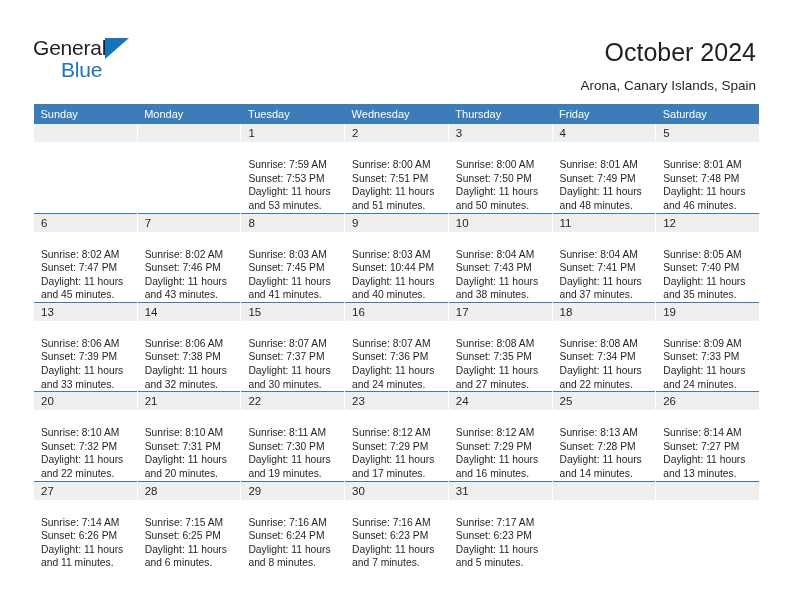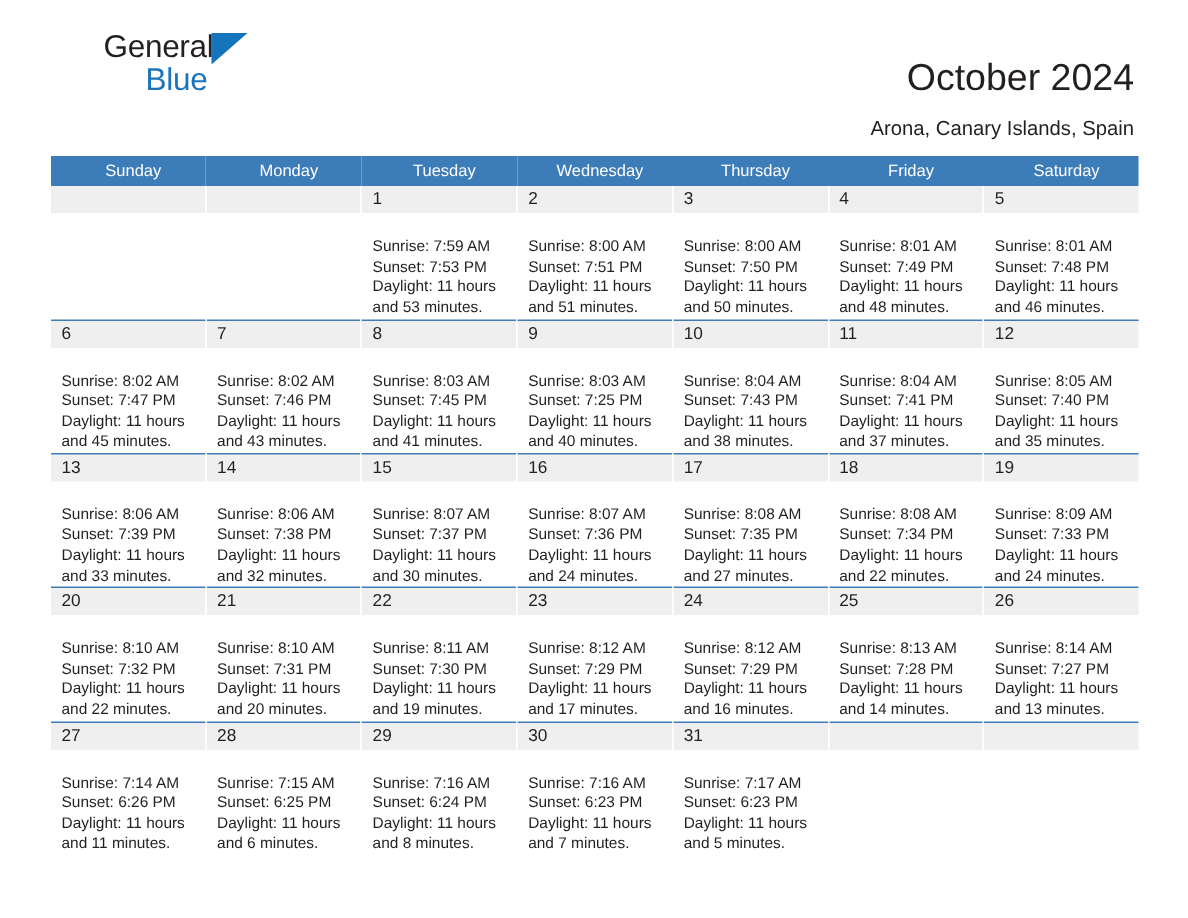--- a/index.html
+++ b/index.html
@@ -21,24 +21,23 @@
 
   
   .header {
     position: absolute;
     left: 0; top: 0;
     width: 792px;
     height: 104px;
   }
   .logo {
     position: absolute;
-    left: 33px; top: 20px;
+    left: 33px; top: 36px;
     width: 200px;
     height: 52px;
-    margin-left: 36px;
   }
   .logo-general {
     position: absolute;
     left: 0; top: 0;
     font-size: 21px;
     color: #231f20;
     letter-spacing: -0.2px;
     line-height: 24px;
     font-family: "Liberation Sans", sans-serif;
   }
@@ -84,21 +83,21 @@
     border-collapse: collapse;
     table-layout: fixed;
   }
   .cal col { width: 103.71px; }
 
   .cal thead th {
     background: #3c7cb8;
     color: #ffffff;
     font-size: 11px;
     font-weight: normal;
-    text-align: center;
+    text-align: left;
     padding: 4px 0 4px 7px;
     height: 20px;
     border: none;
     white-space: nowrap;
   }
 
   .cal tbody td {
     vertical-align: top;
     padding: 0;
     border-top: 1.6px solid #3c7cb8;
@@ -253,21 +252,21 @@
               <div>Sunrise: 8:03 AM</div>
               <div>Sunset: 7:45 PM</div>
               <div>Daylight: 11 hours</div>
               <div>and 41 minutes.</div>
             </div>
           </td>
           <td class="">
             <div class="daynum-band">9</div>
             <div class="cell-body">
               <div>Sunrise: 8:03 AM</div>
-              <div>Sunset: 7:25 PM</div>
+              <div>Sunset: 10:44 PM</div>
               <div>Daylight: 11 hours</div>
               <div>and 40 minutes.</div>
             </div>
           </td>
           <td class="">
             <div class="daynum-band">10</div>
             <div class="cell-body">
               <div>Sunrise: 8:04 AM</div>
               <div>Sunset: 7:43 PM</div>
               <div>Daylight: 11 hours</div>

